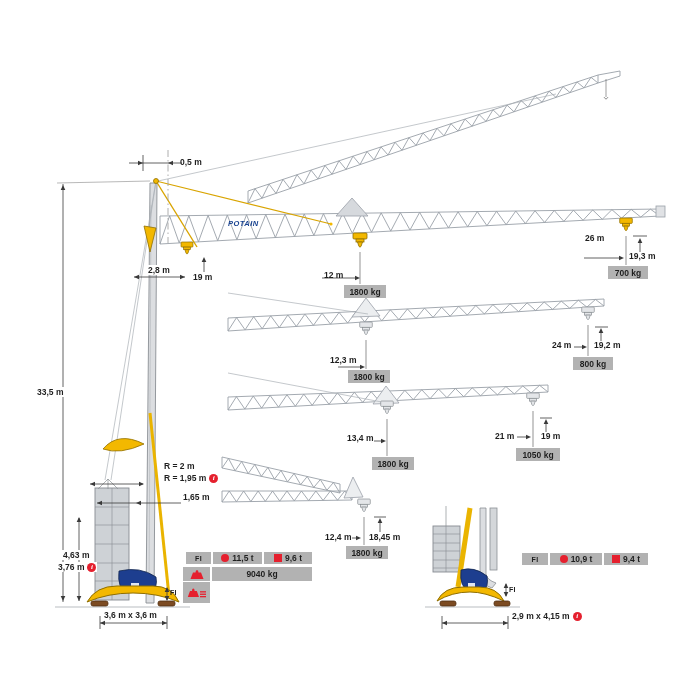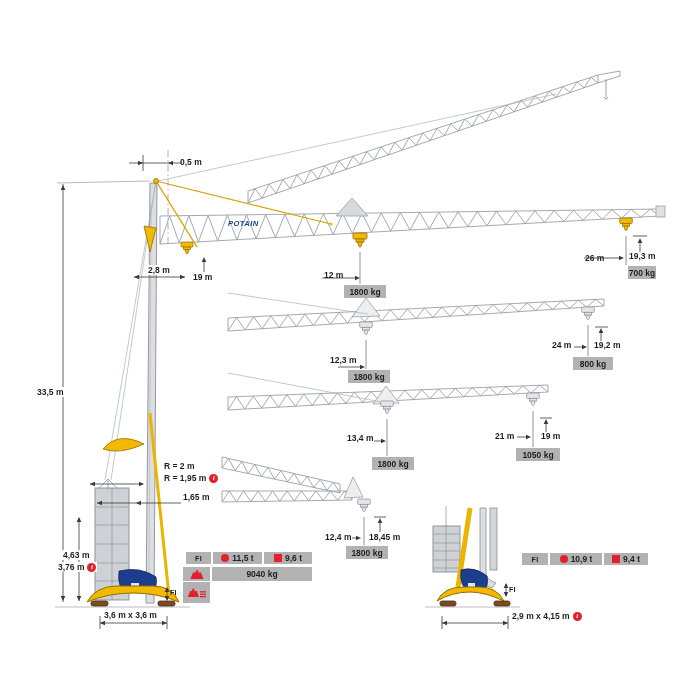--- a/index.html
+++ b/index.html
@@ -232,23 +232,23 @@
   <div class="lbl wbg" style="left:62px;top:550px">4,63 m</div>
   <div class="lbl wbg" style="left:57px;top:562px">
     <span>3,76 m</span>
     <span class="inf"></span>
   </div>
   <div class="lbl" style="left:104px;top:610px">3,6 m x 3,6 m</div>
   <div class="fi" style="left:170px;top:589px">FI</div>
 
   <div class="lbl" style="left:324px;top:270px">12 m</div>
   <div class="badge" style="left:344px;top:285px;width:42px">1800 kg</div>
-  <div class="lbl" style="left:585px;top:253px">26 m</div>
+  <div class="lbl" style="left:585px;top:233px">26 m</div>
   <div class="lbl" style="left:629px;top:251px">19,3 m</div>
-  <div class="badge" style="left:628px;top:266px;width:28px">700 kg</div>
+  <div class="badge" style="left:608px;top:266px;width:40px">700 kg</div>
 
   <div class="lbl" style="left:330px;top:355px">12,3 m</div>
   <div class="badge" style="left:348px;top:370px;width:42px">1800 kg</div>
   <div class="lbl" style="left:552px;top:340px">24 m</div>
   <div class="lbl" style="left:594px;top:340px">19,2 m</div>
   <div class="badge" style="left:573px;top:357px;width:40px">800 kg</div>
 
   <div class="lbl" style="left:347px;top:433px">13,4 m</div>
   <div class="badge" style="left:372px;top:457px;width:42px">1800 kg</div>
   <div class="lbl" style="left:495px;top:431px">21 m</div>

